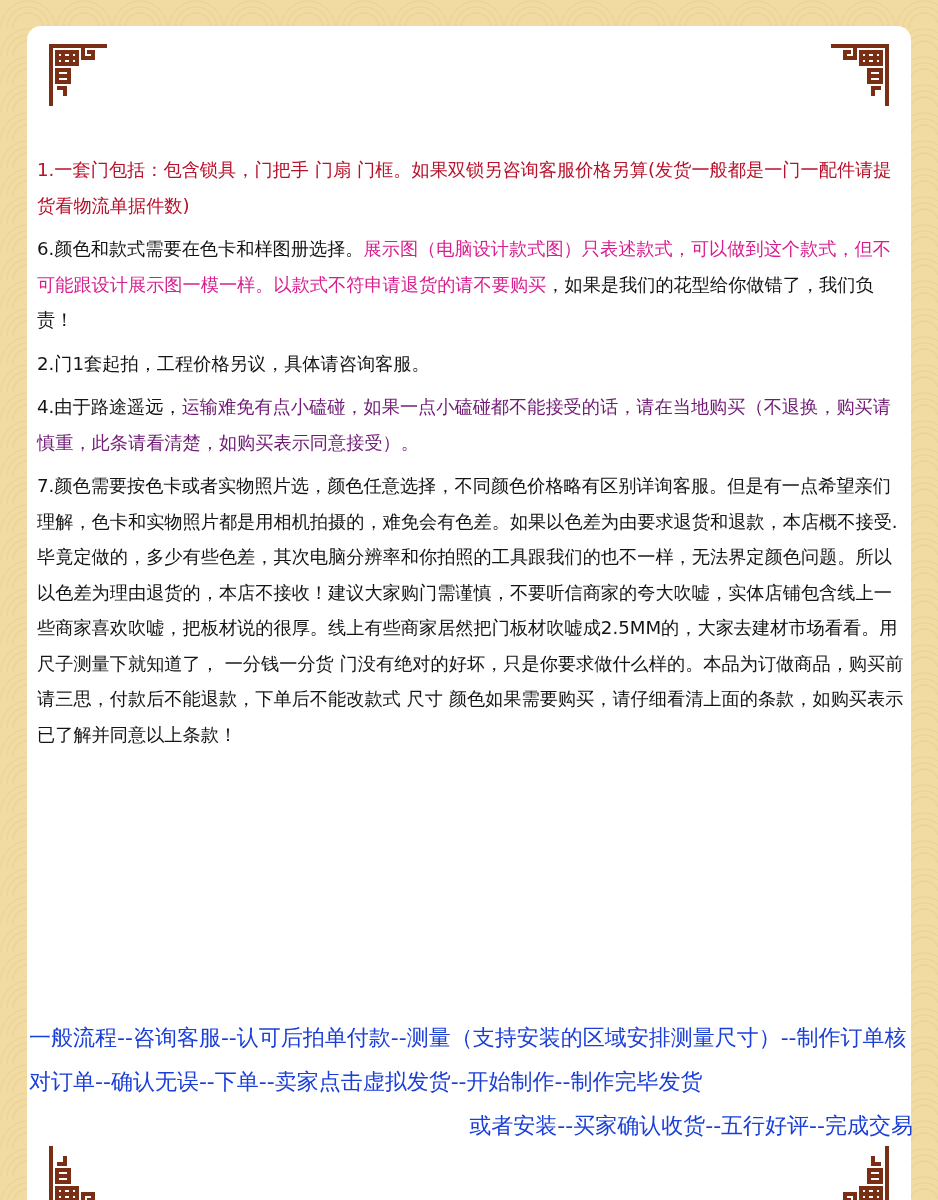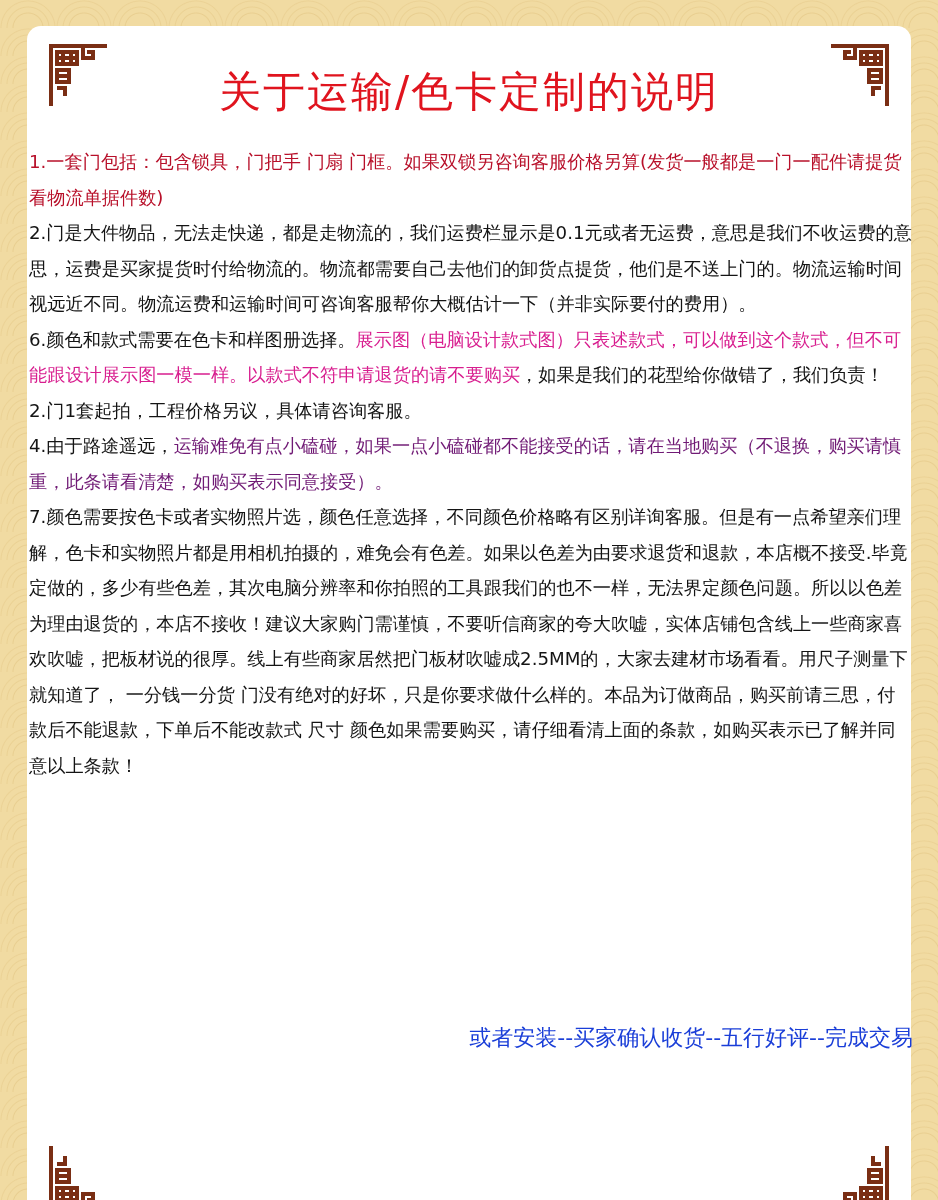--- a/index.html
+++ b/index.html
@@ -23,21 +23,21 @@
     .c-br { right: 20px; top: 1118px; transform: scale(-1,-1); }
     .title {
       position: absolute; left: 0; right: 0; top: 38px; text-align: center;
       color: #e0141e; font-size: 42px; letter-spacing: 2px; line-height: 56px;
       font-family: "DejaVu Sans", sans-serif;
     }
     .content {
       position: absolute; left: 2px; top: 118px; width: 884px;
       font-size: 18.2px; line-height: 35.5px; color: #141414;
     }
-    .para { margin: 0; padding: 0; }
+    .para { margin: 8px; padding: 0; }
     .red { color: #b8102a; }
     .pink { color: #d81e8f; }
     .blue { color: #2030c8; }
     .gold { color: #701a75; }
     .flow {
       position: absolute; left: 2px; top: 990px; width: 884px;
       font-size: 22px; line-height: 44px; color: #1a3ed8;
     }
     .flow .indent { padding-left: 94px; text-align: right; }
   </style>
@@ -58,44 +58,41 @@
   <div class="corner c-tr">
     <svg viewBox="0 0 64 66" fill="none" stroke="#7a2e14" stroke-width="4">
       <path d="M4 64 V4 H60"></path>
       <path d="M10 10 H30 V22 H10 Z M10 16 H30 M16 10 V22 M24 10 V22"></path>
       <path d="M36 4 V16 H46 V10 H40"></path>
       <path d="M10 28 H22 V40 H10 Z M10 34 H22"></path>
       <path d="M10 46 H18 V54"></path>
     </svg>
   </div>
 
-  <div class="title">关于运输/色卡定制的说明</div>
 
   <div class="content">
     <p class="para">
       <span class="red">1.一套门包括：包含锁具，门把手 门扇 门框。如果双锁另咨询客服价格另算(发货一般都是一门一配件请提货看物流单据件数)</span>
-    </p>
-    <p class="para">
-      <span>2.门是大件物品，无法走快递，都是走物流的，我们运费栏显示是0.1元或者无运费，意思是我们不收运费的意思，运费是买家提货时付给物流的。物流都需要自己去他们的卸货点提货，他们是不送上门的。物流运输时间视远近不同。物流运费和运输时间可咨询客服帮你大概估计一下（并非实际要付的费用）。</span>
     </p>
     <p class="para">
       <span>6.颜色和款式需要在色卡和样图册选择。</span><span class="pink">展示图（电脑设计款式图）只表述款式，可以做到这个款式，但不可能跟设计展示图一模一样。以款式不符申请退货的请不要购买</span><span>，如果是我们的花型给你做错了，我们负责！</span>
     </p>
     <p class="para">
       <span>2.门1套起拍，工程价格另议，具体请咨询客服。</span>
     </p>
     <p class="para">
       <span>4.由于路途遥远，</span><span class="gold">运输难免有点小磕碰，如果一点小磕碰都不能接受的话，请在当地购买（不退换，购买请慎重，此条请看清楚，如购买表示同意接受）。</span>
     </p>
     <p class="para">
       <span>7.颜色需要按色卡或者实物照片选，颜色任意选择，不同颜色价格略有区别详询客服。但是有一点希望亲们理解，色卡和实物照片都是用相机拍摄的，难免会有色差。如果以色差为由要求退货和退款，本店概不接受.毕竟定做的，多少有些色差，其次电脑分辨率和你拍照的工具跟我们的也不一样，无法界定颜色问题。所以以色差为理由退货的，本店不接收！建议大家购门需谨慎，不要听信商家的夸大吹嘘，实体店铺包含线上一些商家喜欢吹嘘，把板材说的很厚。线上有些商家居然把门板材吹嘘成2.5MM的，大家去建材市场看看。用尺子测量下就知道了， 一分钱一分货 门没有绝对的好坏，只是你要求做什么样的。本品为订做商品，购买前请三思，付款后不能退款，下单后不能改款式 尺寸 颜色如果需要购买，请仔细看清上面的条款，如购买表示已了解并同意以上条款！</span>
     </p>
   </div>
 
   <div class="flow">
+    <div>一般流程--咨询客服--认可后拍单付款--测量（支持安装的区域安排测量尺寸）--制作订单核对订单--确认无误--下单--卖家点击虚拟发货--开始制作--制作完毕发货</div>
     <div class="indent">或者安装--买家确认收货--五行好评--完成交易</div>
   </div>
 
   <div class="corner c-bl">
     <svg viewBox="0 0 64 66" fill="none" stroke="#7a2e14" stroke-width="4">
       <path d="M4 64 V4 H60"></path>
       <path d="M10 10 H30 V22 H10 Z M10 16 H30 M16 10 V22 M24 10 V22"></path>
       <path d="M36 4 V16 H46 V10 H40"></path>
       <path d="M10 28 H22 V40 H10 Z M10 34 H22"></path>
       <path d="M10 46 H18 V54"></path>

